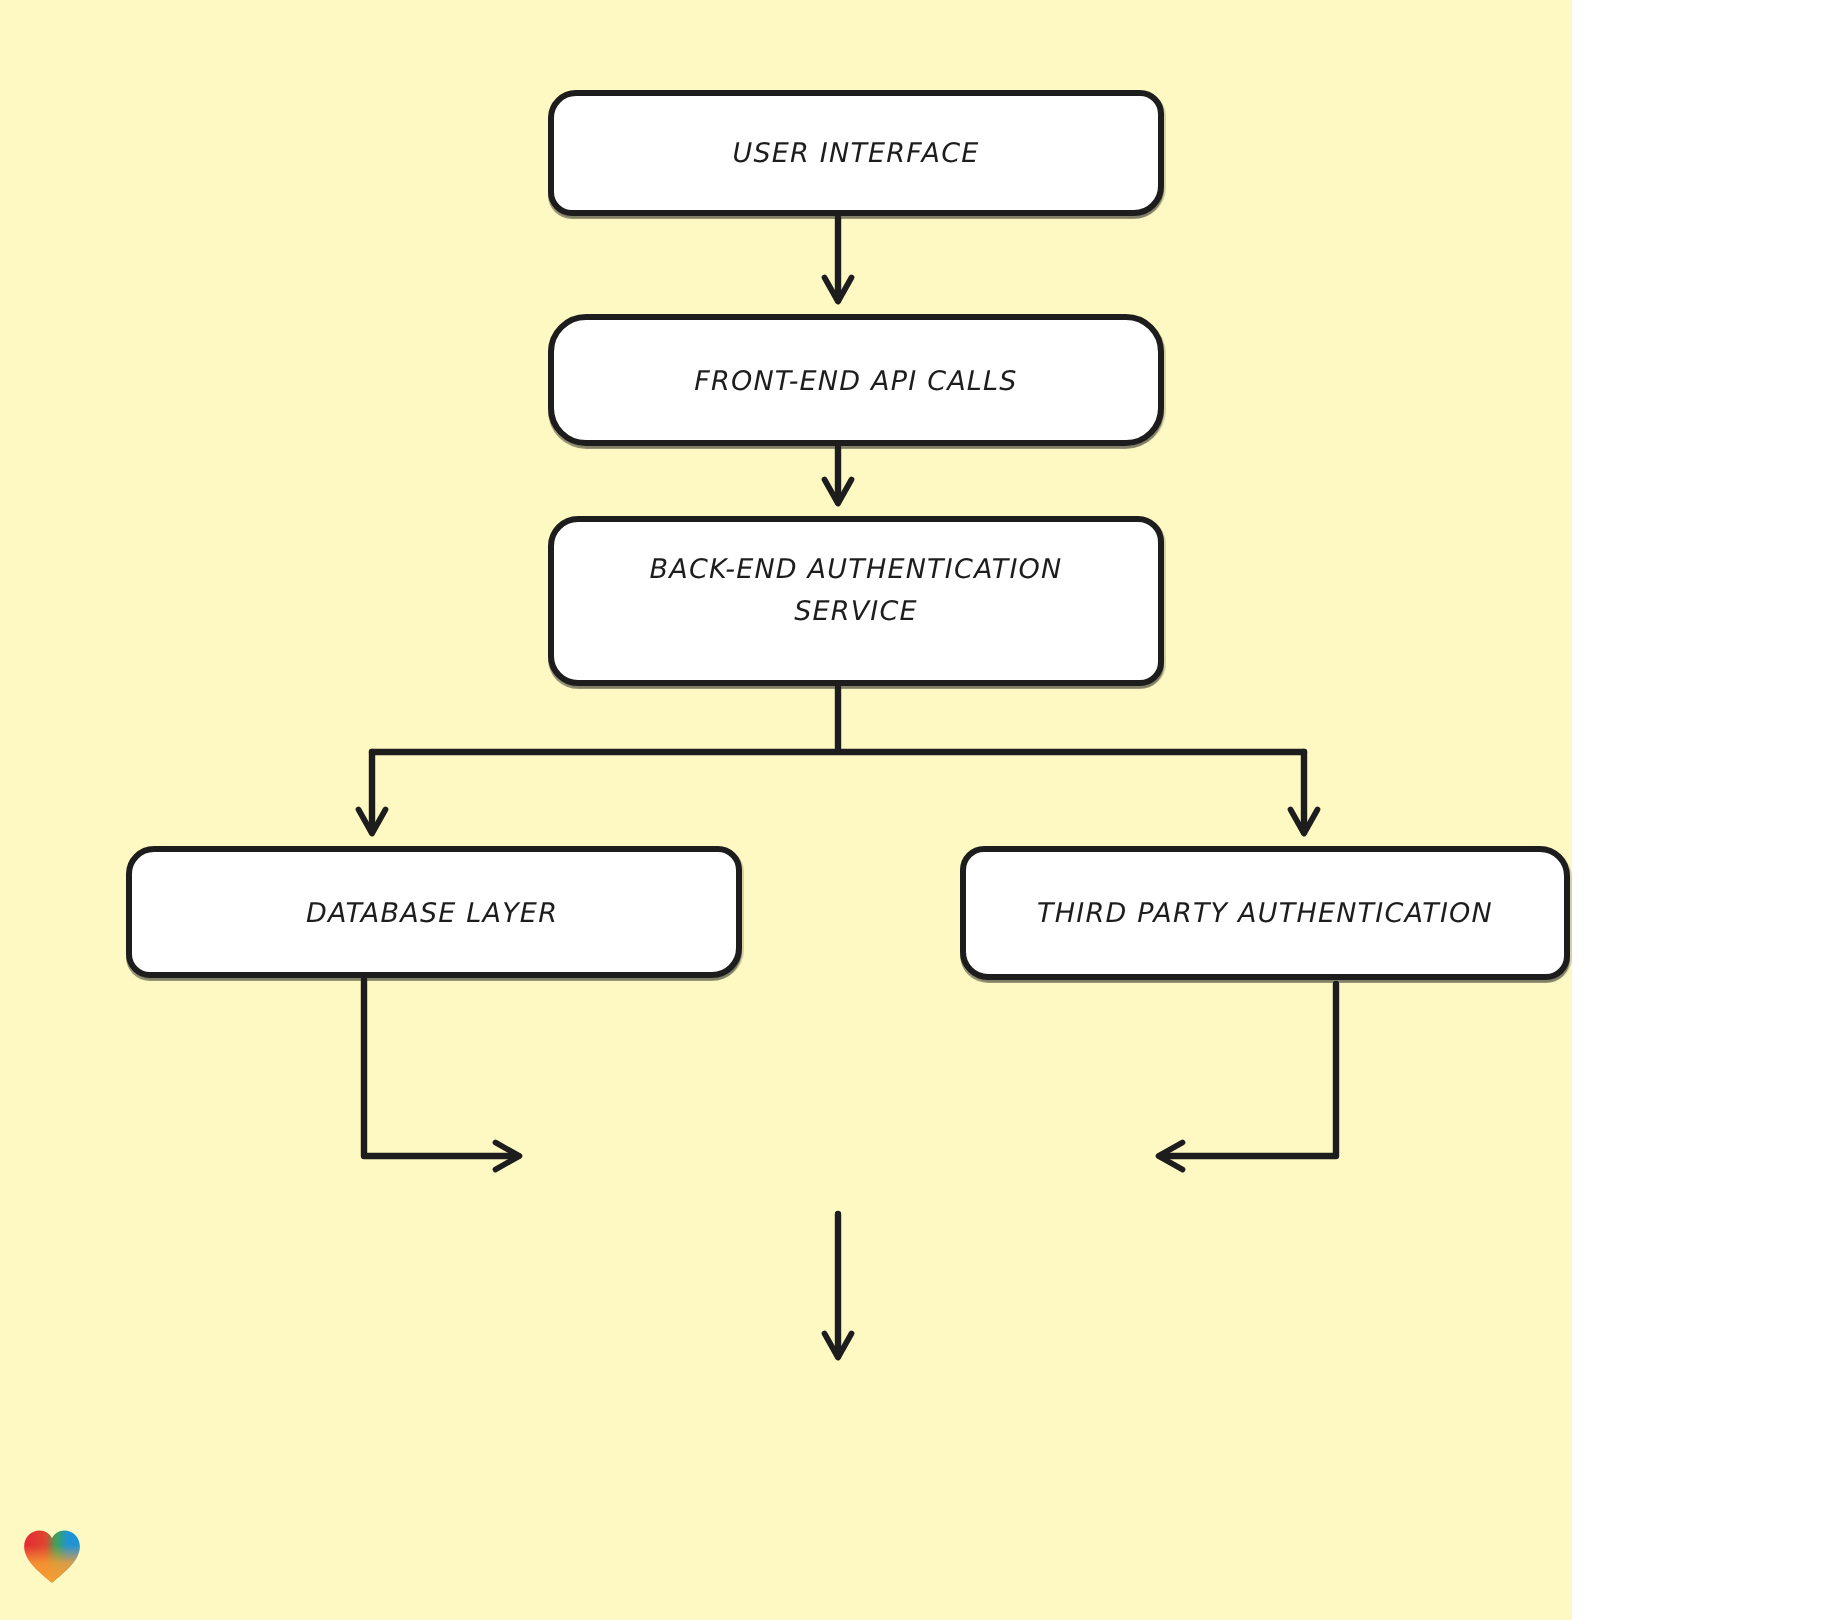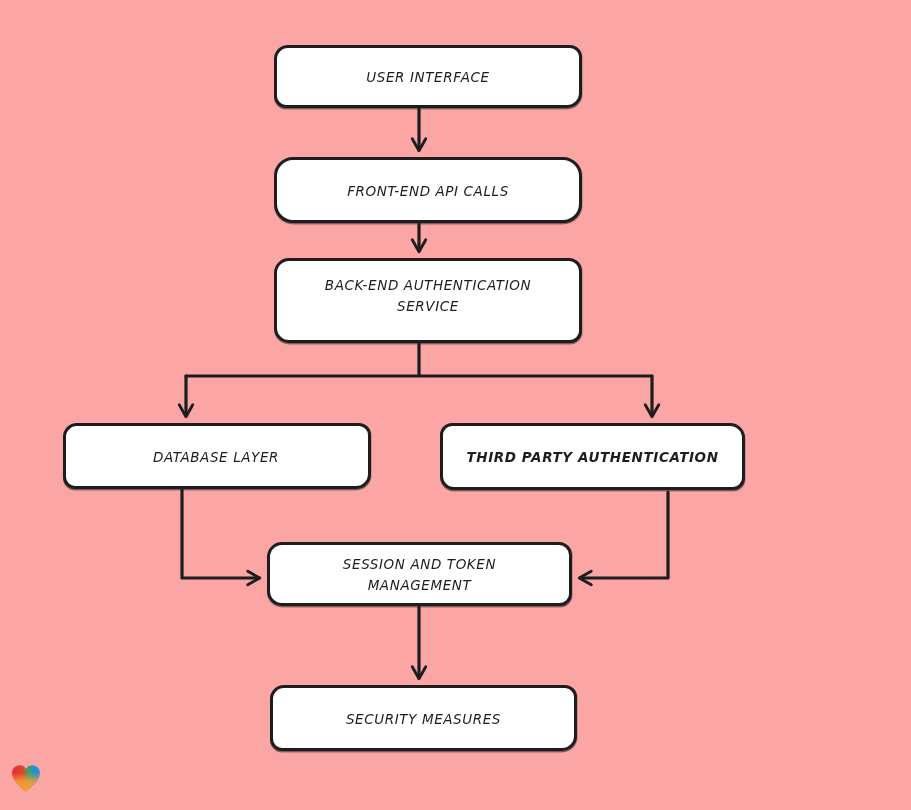--- a/index.html
+++ b/index.html
@@ -3,23 +3,23 @@
 <meta charset="utf-8">
 <style>
   html, body {
     margin: 0;
     padding: 0;
     background: #ffffff;
     font-family: "DejaVu Sans", sans-serif;
   }
   .canvas {
     position: relative;
-    width: 911px;
+    width: 786px;
     height: 810px;
-    background: #fca5a5;
+    background: #fef9c3;
     overflow: hidden;
   }
   .edges {
     position: absolute;
     left: 0;
     top: 0;
   }
   .node {
     position: absolute;
     box-sizing: border-box;
@@ -85,31 +85,25 @@
   </div>
 
   <div class="node r3" style="left:274px; top:258px; width:308px; height:85px; padding:2px 46px 12px 46px;">
     <span class="label">BACK-END AUTHENTICATION SERVICE</span>
   </div>
 
   <div class="node r1" style="left:63px; top:423px; width:308px; height:66px;padding-left:20px;">
     <span class="label">DATABASE LAYER</span>
   </div>
 
-  <div class="node r2" style="left:440px; top:423px; width:305px; height:67px;font-weight:bold;">
+  <div class="node r2" style="left:480px; top:423px; width:305px; height:67px;">
     <span class="label">THIRD PARTY AUTHENTICATION</span>
   </div>
 
-  <div class="node r3" style="left:267px; top:542px; width:305px; height:64px; padding:2px 60px 0 60px;">
-    <span class="label">SESSION AND TOKEN MANAGEMENT</span>
-  </div>
 
-  <div class="node r1" style="left:270px; top:685px; width:307px; height:66px;">
-    <span class="label">SECURITY MEASURES</span>
-  </div>
 
   <svg class="logo" viewBox="0 0 32 32">
     <defs>
       <linearGradient id="heartH" x1="0" y1="0" x2="1" y2="0">
         <stop offset="0" stop-color="#e42a34"></stop>
         <stop offset="0.38" stop-color="#e0452f"></stop>
         <stop offset="0.58" stop-color="#3aa45c"></stop>
         <stop offset="0.78" stop-color="#2093d4"></stop>
         <stop offset="1" stop-color="#2093d4"></stop>
       </linearGradient>

